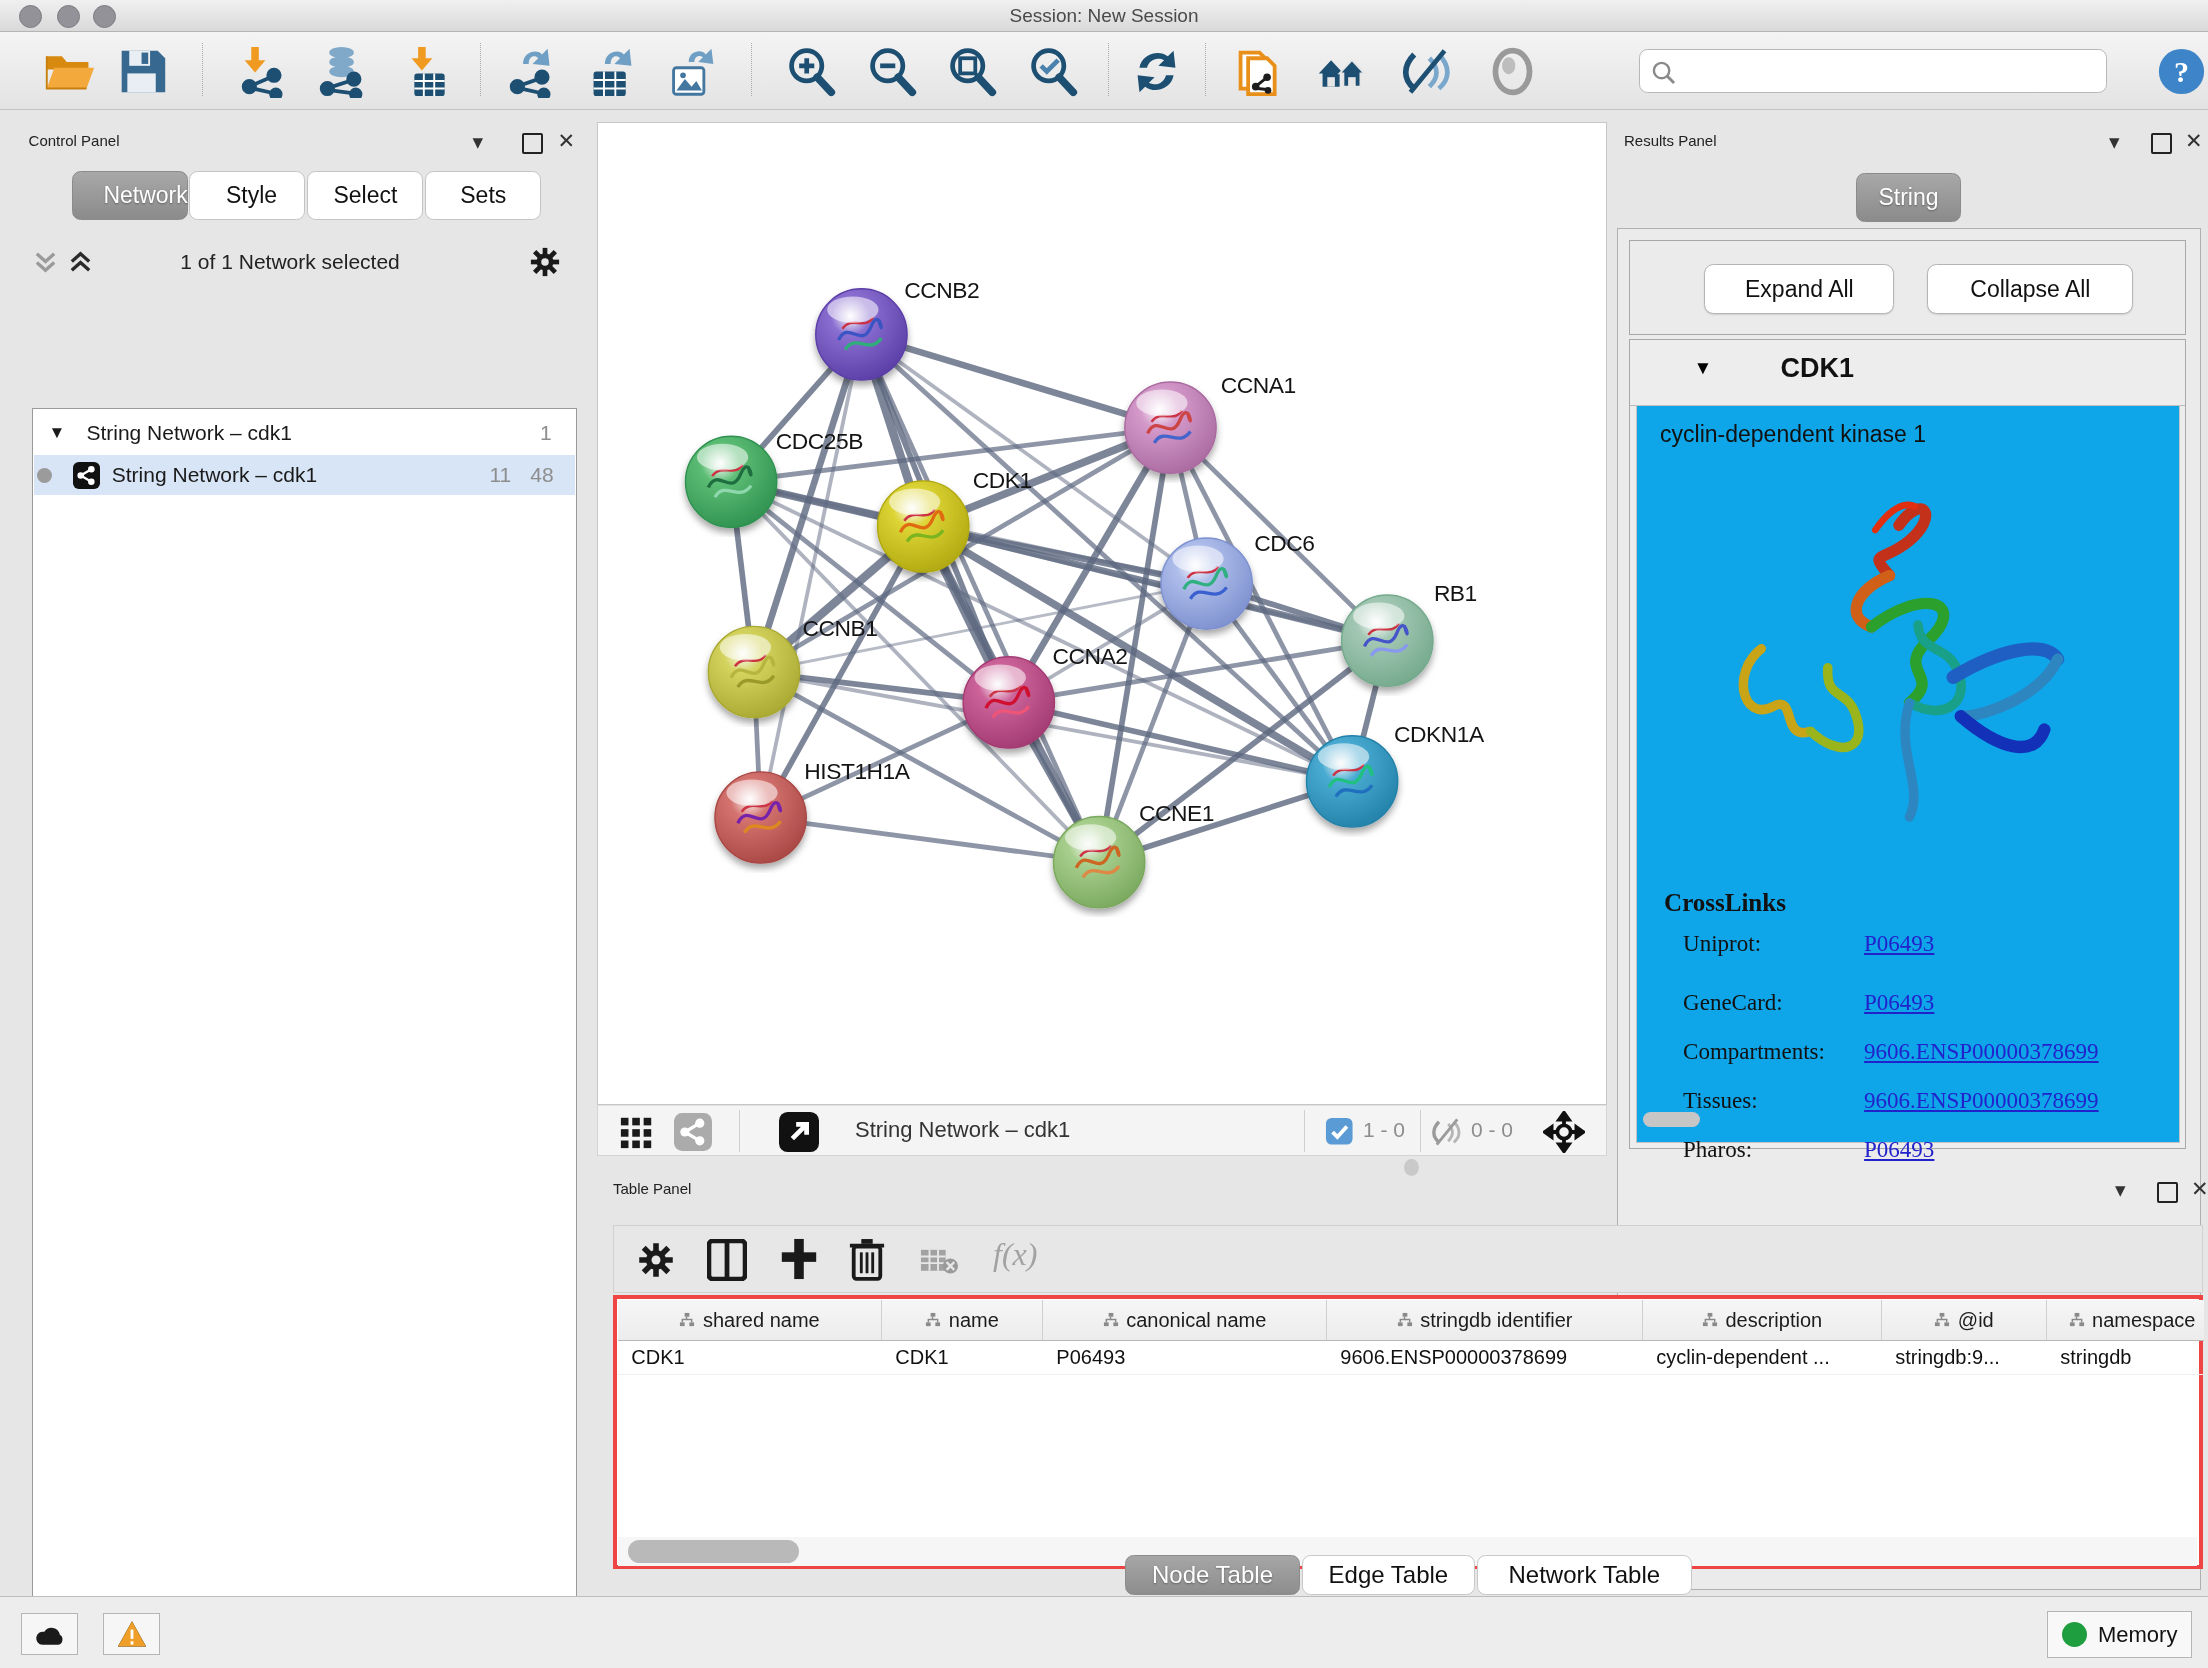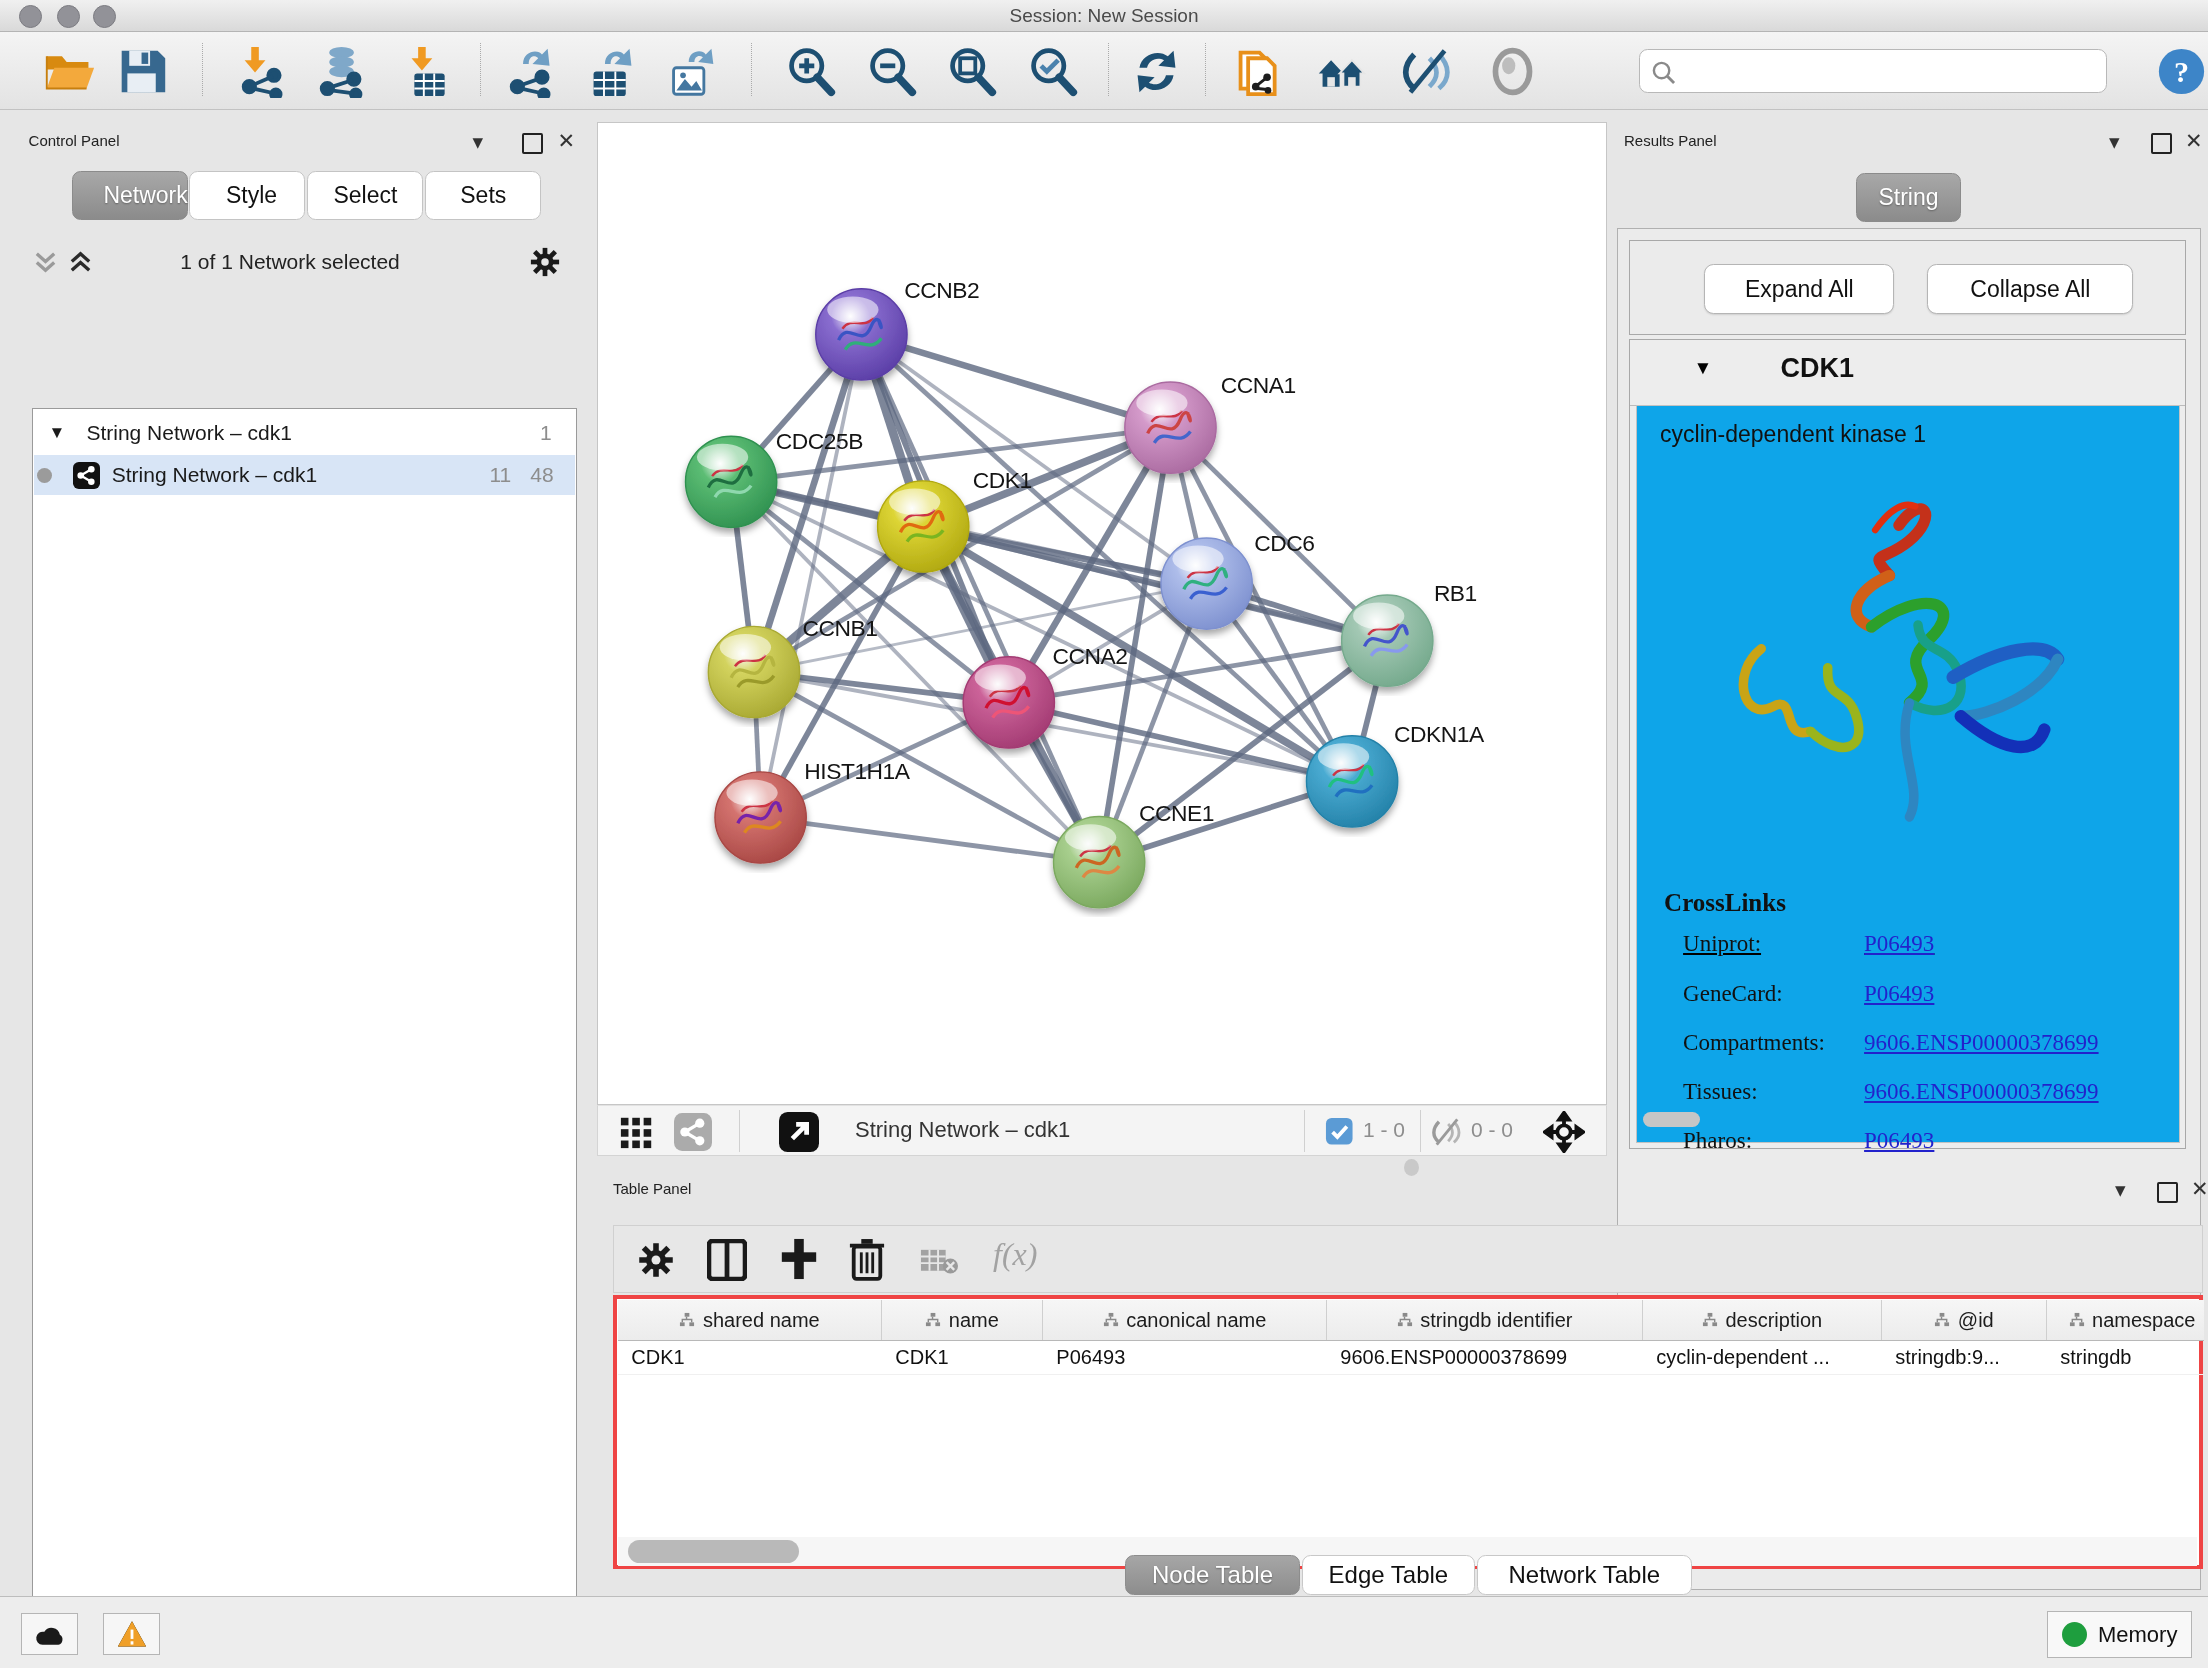--- a/index.html
+++ b/index.html
@@ -605,21 +605,21 @@
             <path d="M216,242 C252,262 282,242 266,206 C254,180 228,190 225,160" stroke="#18a089" stroke-width="10"></path>
             <path d="M262,215 C312,185 358,176 372,196" stroke="#1f5fc4" stroke-width="14"></path>
             <path d="M372,196 C356,232 300,256 270,256" stroke="#2e86c1" stroke-width="12"></path>
             <path d="M270,256 C312,292 348,300 358,270" stroke="#1330b8" stroke-width="13"></path>
             <path d="M216,242 C200,292 232,330 216,362" stroke="#2e86c1" stroke-width="10"></path>
             <path d="M180,60 C195,38 210,30 222,35" stroke="#e03010" stroke-width="7"></path>
           </g>
         </svg>
         <div class="abs serif" style="left:27px;top:483px;font-size:25px;font-weight:bold;color:#111">CrossLinks</div>
         <div id="xlinks" class="abs" style="left:46px;top:525px;width:476px">
-            <div style="display: flex; margin-bottom: 24px; text-decoration: underline;">
+            <div style="display: flex; margin-bottom: 33px;">
               <span class="serif xlabel" style="width: 181px;">Uniprot:</span>
               <a class="serif xlink" href="#">P06493</a>
             </div>
             <div style="display: flex; margin-bottom: 23px;">
               <span class="serif xlabel" style="width: 181px;">GeneCard:</span>
               <a class="serif xlink" href="#">P06493</a>
             </div>
             <div style="display: flex; margin-bottom: 23px;">
               <span class="serif xlabel" style="width: 181px;">Compartments:</span>
               <a class="serif xlink" href="#">9606.ENSP00000378699</a>

